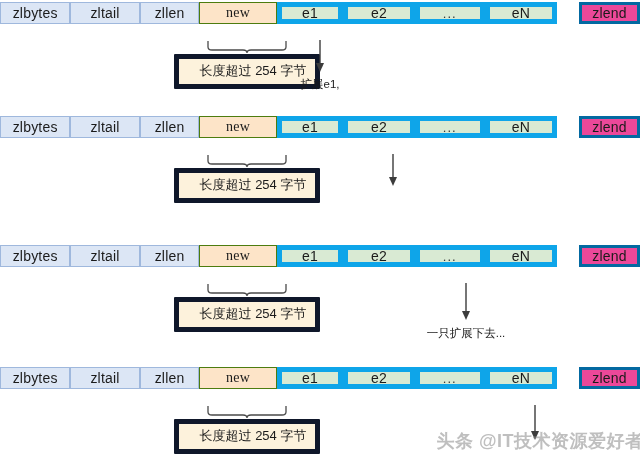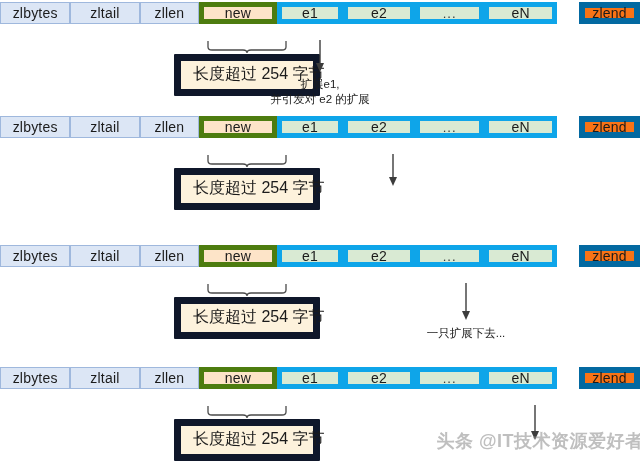--- a/index.html
+++ b/index.html
@@ -38,29 +38,30 @@
     font-size: 14px;
     color: #1b1b1b;
     letter-spacing: 0.2px;
   }
   .cell.blue {
     background: #dce6f5;
     border: 1px solid #9fb8dd;
   }
   .cell.orange {
     background: #fde4c8;
-    border: 5px solid #4d7c0f;
+    border: 1px solid #4d7c0f;
+    font-family: Liberation Serif, serif;
   }
   .cell.green {
     background: #d9ead3;
     border: 5px solid #0ea5e9;
   }
   .cell.red {
-    background: #f97316;
-    border: 6px solid #0369a1;
+    background: #ec4899;
+    border: 3px solid #0369a1;
     margin-left: 22px;
   }
   .cell.ellipsis {
     color: #3a3a3a;
     font-size: 13px;
     letter-spacing: 1px;
   }
 
   
   .brace-group {
@@ -76,23 +77,23 @@
   .brace svg {
     display: block;
   }
   .len-label {
     position: absolute;
     left: -33px;
     top: 13px;
     width: 146px;
     box-sizing: border-box;
     background: #fdf2dc;
-    border: 7px solid #0f172a;
+    border: 5px solid #0f172a;
     border-radius: 1px;
-    font-size: 16px;
+    font-size: 13px;
     color: #1b1b1b;
     text-align: center;
     padding: 3px 0 4px 12px;
     white-space: nowrap;
   }
 
   
   .arrow {
     position: absolute;
     width: 14px;
@@ -149,21 +150,21 @@
     </div>
     <div class="len-label">长度超过 254 字节</div>
   </div>
 
   <div class="arrow" style="left:313px; top:40px;">
     <svg width="14" height="33" viewBox="0 0 14 33">
       <line x1="7" y1="0" x2="7" y2="26" stroke="#3c3c3c" stroke-width="1.4"></line>
       <path d="M7,32 L3,23 L11,23 Z" fill="#3c3c3c"></path>
     </svg>
   </div>
-  <div class="arrow-caption" style="left:320px; top:77px;"><span>扩展e1,</span><br><span>并引发对 e2 的扩展</span></div>
+  <div class="arrow-caption" style="left:320px; top:77px;"><span>扩展e1,</span><br></div>
 
   <div class="row" style="top:116px;">
     <div class="cell blue" style="width:73px;">zlbytes</div>
     <div class="cell blue" style="width:72px;">zltail</div>
     <div class="cell blue" style="width:62px;">zllen</div>
     <div class="cell orange" style="width:80px;">new</div>
     <div class="cell green" style="width:69px;">e1</div>
     <div class="cell green" style="width:74px;">e2</div>
     <div class="cell green ellipsis" style="width:72px;">...</div>
     <div class="cell green" style="width:75px;">eN</div>

